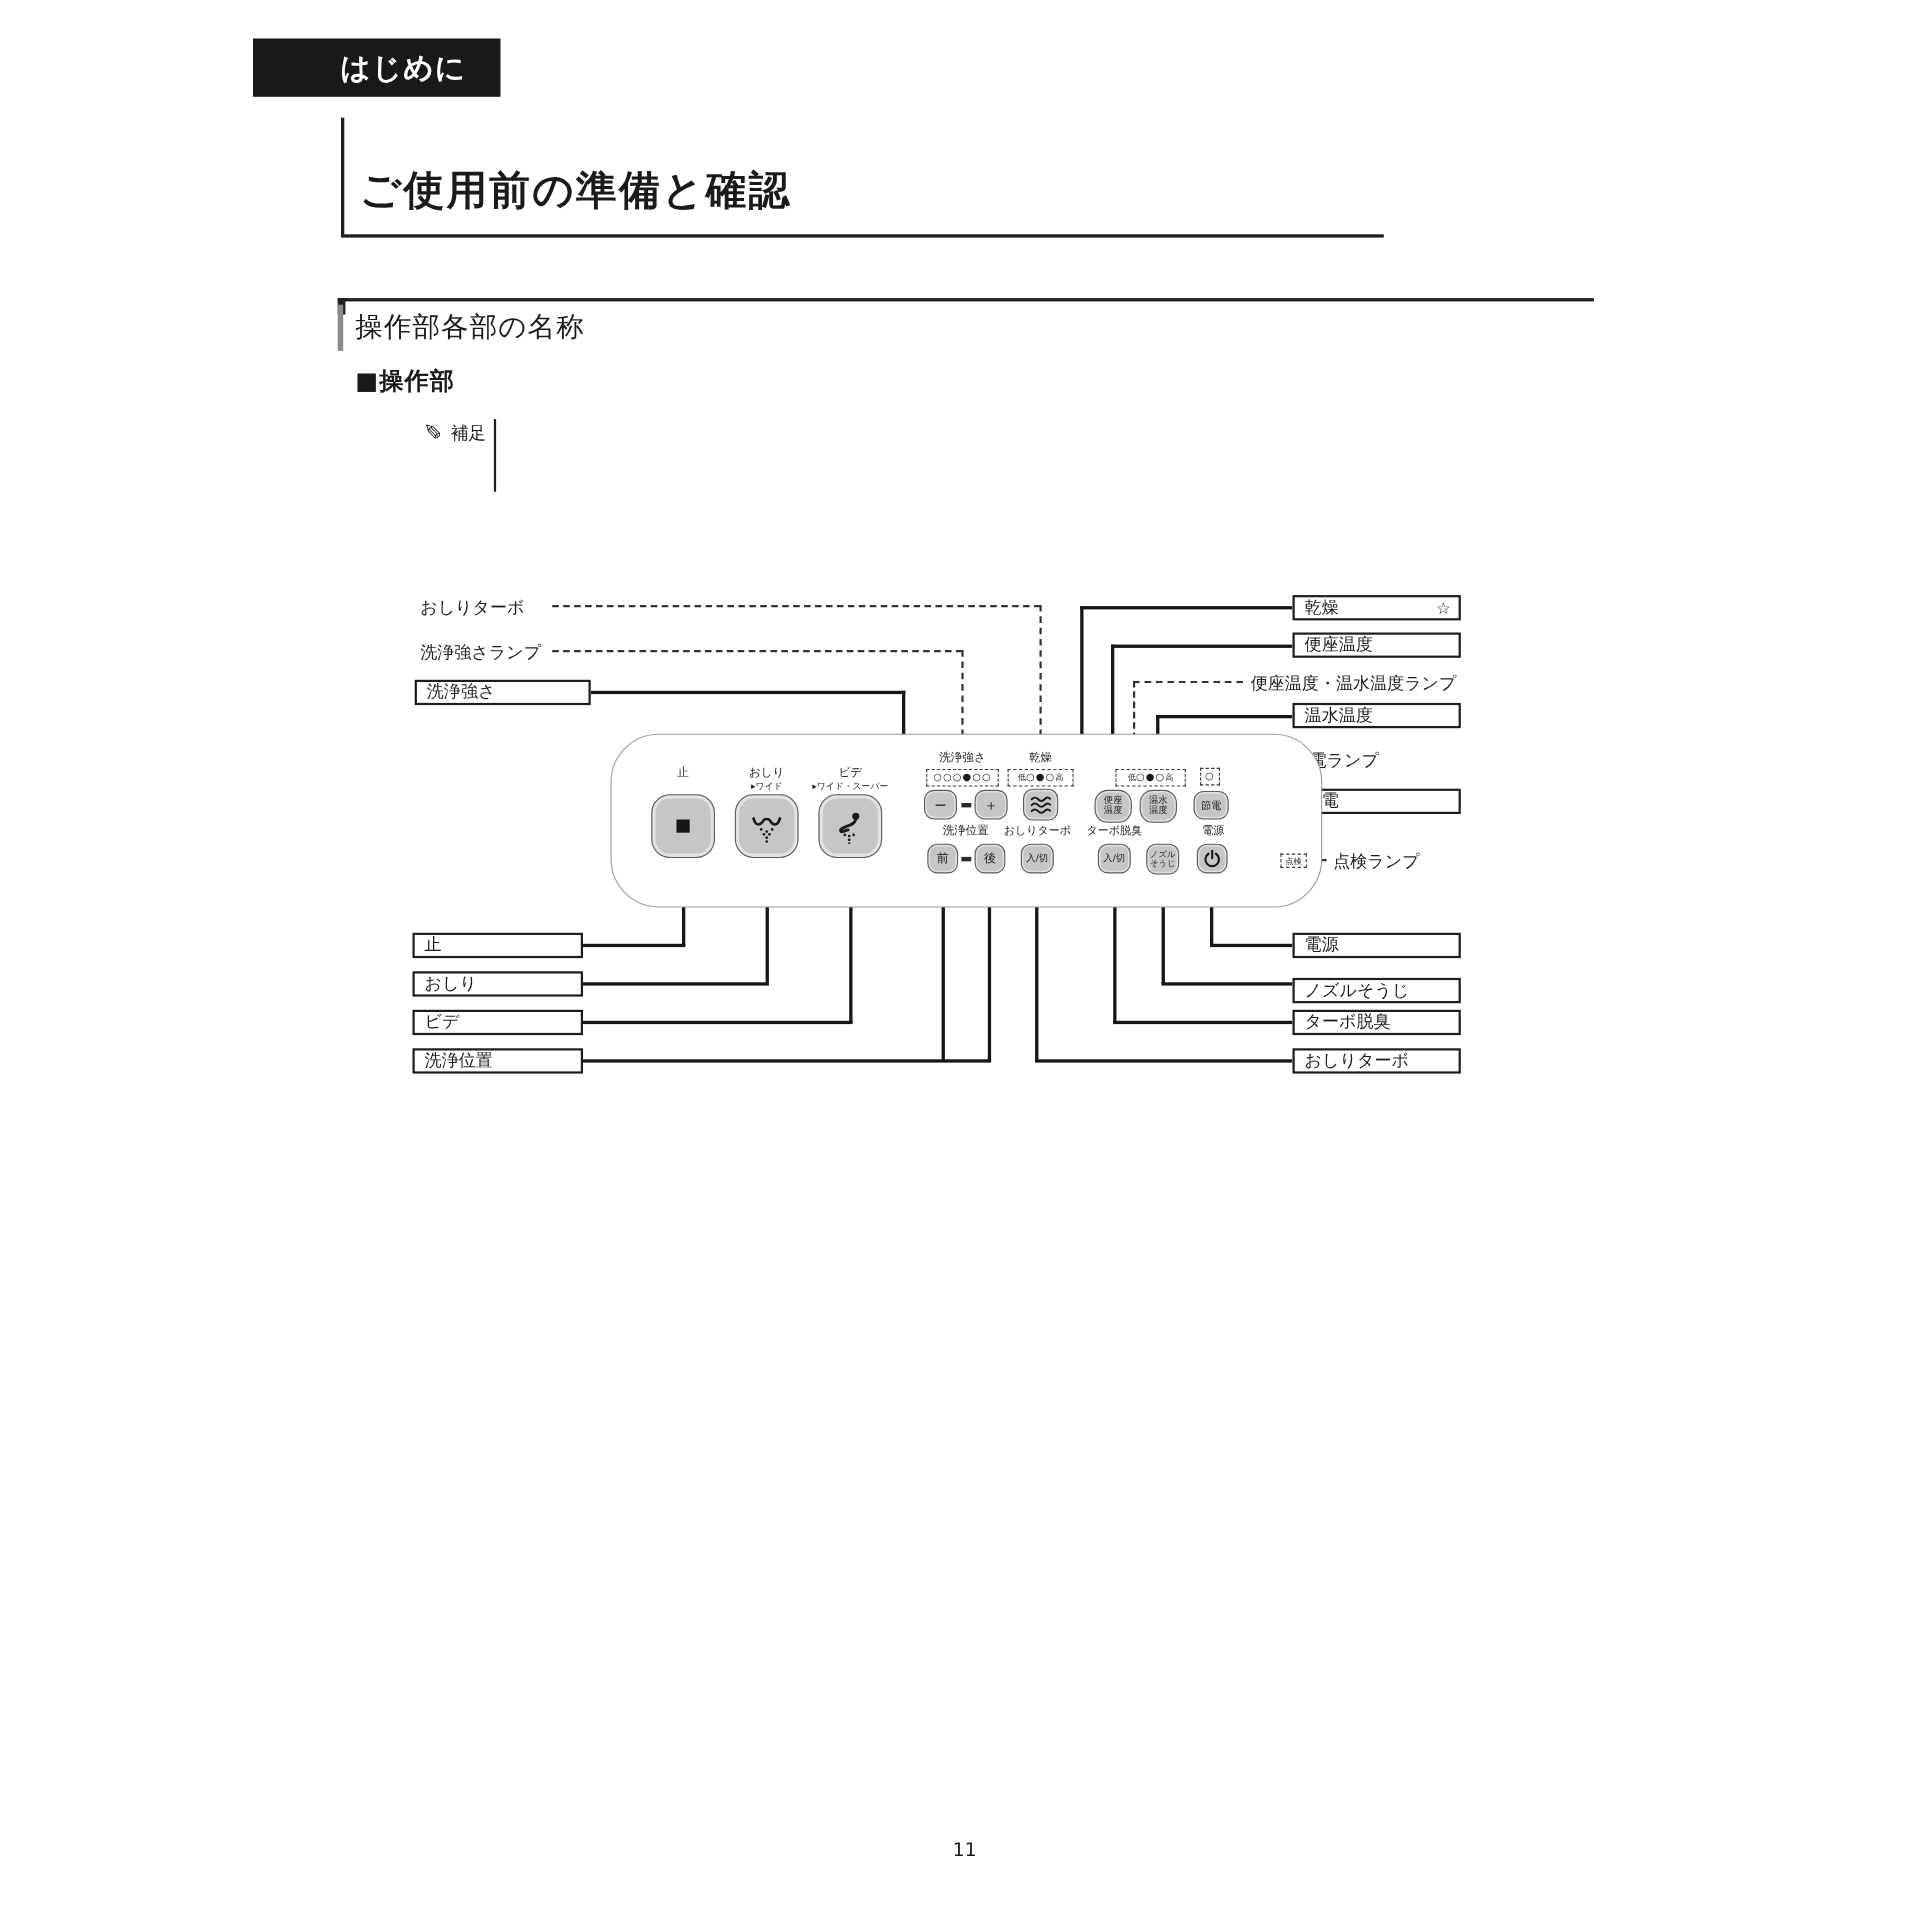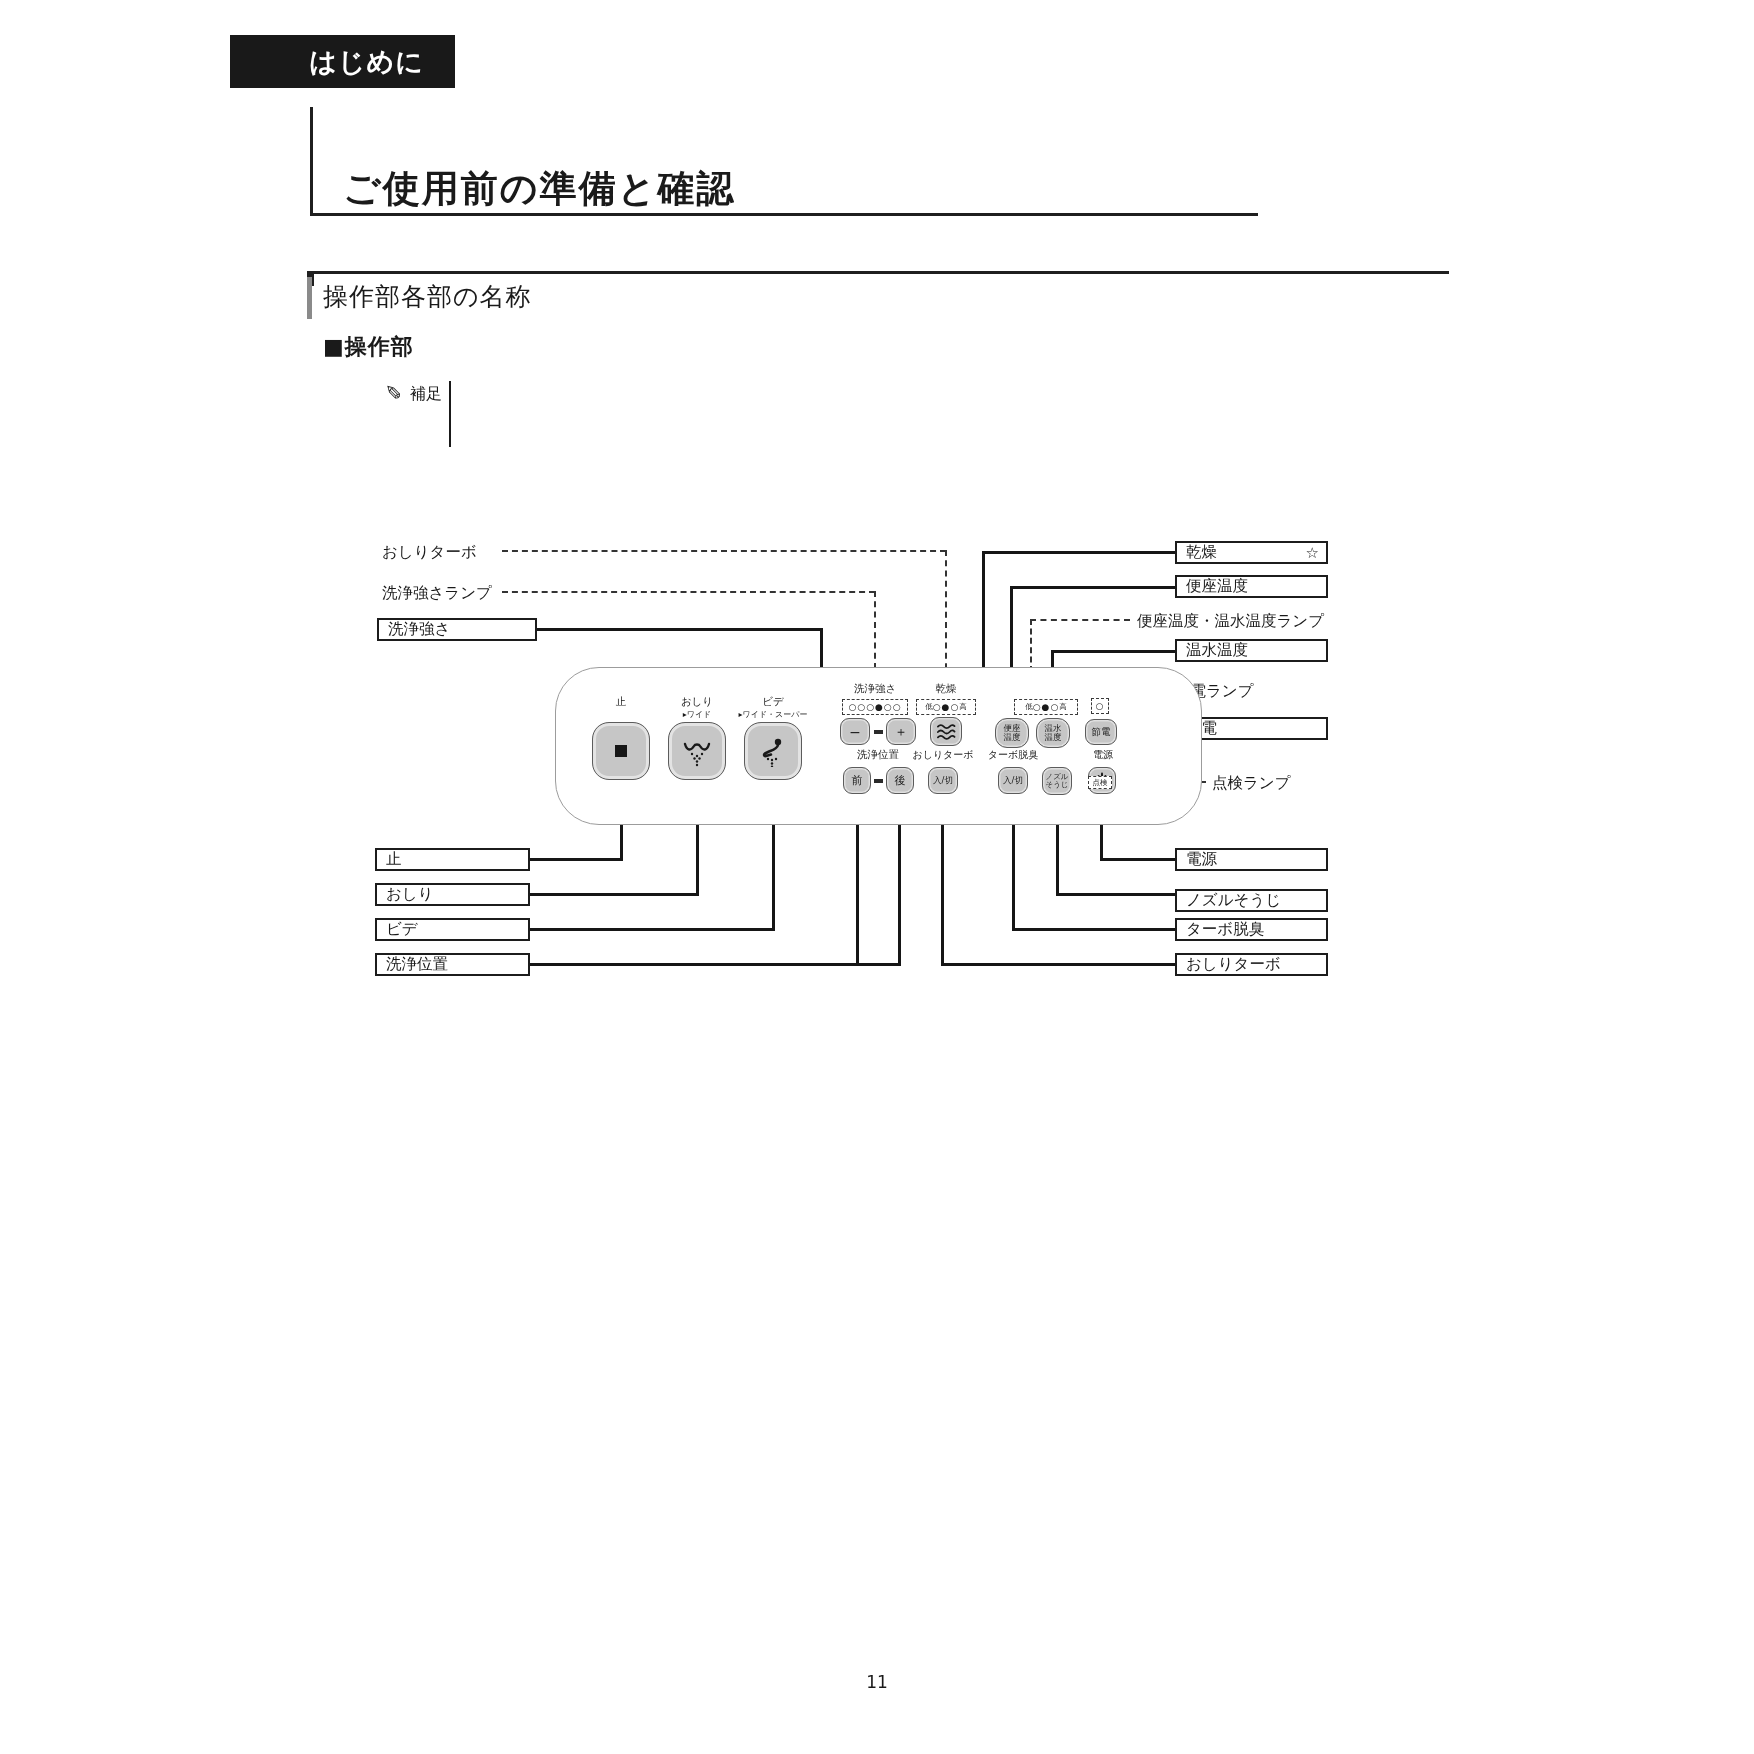--- a/index.html
+++ b/index.html
@@ -4,21 +4,21 @@
 <style>
   html,body{margin:0;padding:0;background:#fff;}
   .page{
     position:relative;width:1754px;height:1754px;background:#ffffff;
     font-family:"DejaVu Sans","Liberation Sans",sans-serif;color:#1a1a1a;overflow:hidden;
   }
   
   .chapter-tab{position:absolute;left:230px;top:35px;width:225px;height:53px;background:#191919;
     color:#fff;font-size:27px;font-weight:bold;display:flex;align-items:center;justify-content:center;padding-left:48px;box-sizing:border-box;letter-spacing:1px;}
   .title-vbar{position:absolute;left:310px;top:107px;width:3px;height:108px;background:#1f1f1f;}
-  .page-title{position:absolute;left:327px;top:148px;margin:16px;font-size:37px;font-weight:600;letter-spacing:2px;font-family:Liberation Mono, monospace;}
+  .page-title{position:absolute;left:327px;top:148px;margin:0;font-size:37px;font-weight:600;letter-spacing:2px;font-family:Liberation Mono, monospace;}
   .title-rule{position:absolute;left:310px;top:213px;width:948px;height:3px;background:#1f1f1f;}
   .section-rule{position:absolute;left:307px;top:271px;width:1142px;height:3px;background:#1f1f1f;}
   .section-corner{position:absolute;left:307px;top:271px;width:7px;height:15px;background:#1f1f1f;}
   .section-bar{position:absolute;left:307px;top:277px;width:5px;height:42px;background:#8a8a8a;}
   .section-title{position:absolute;left:323px;top:280px;margin:0;font-size:25px;font-weight:500;letter-spacing:1px;}
   .subsection-title{position:absolute;left:323px;top:332px;margin:0;font-size:22px;font-weight:600;letter-spacing:1px;}
   
   .note-icon{position:absolute;left:385px;top:381px;font-size:20px;transform:scaleX(-1);}
   .note-label{position:absolute;left:410px;top:384px;font-size:16px;}
   .note-divider{position:absolute;left:449px;top:381px;width:2px;height:66px;background:#1a1a1a;}
@@ -281,21 +281,21 @@
 そうじ</span>
     </div>
 
     <div class="panel-label" style="left:753px;top:268px;width:40px;font-size:10px;">電源</div>
     <div class="btn smallbtn" style="left:758px;top:287px;width:28px;height:27px;">
       <svg width="18" height="18" viewBox="0 0 24 24">
         <path d="M7.5 5.5 A8.2 8.2 0 1 0 16.5 5.5" stroke="#1a1a1a" stroke-width="2.6" fill="none" stroke-linecap="round"></path>
         <line x1="12" y1="2" x2="12" y2="11" stroke="#1a1a1a" stroke-width="2.6" stroke-linecap="round"></line>
       </svg>
     </div>
-    <div class="check-box" style="left:758px;top:296px;width:24px;height:13px;">
+    <div class="check-box" style="left:834px;top:296px;width:24px;height:13px;">
       <span>点検</span>
     </div>
 
   </div>
 
   <div class="page-number">11</div>
 
 </div>
 
 </body></html>

